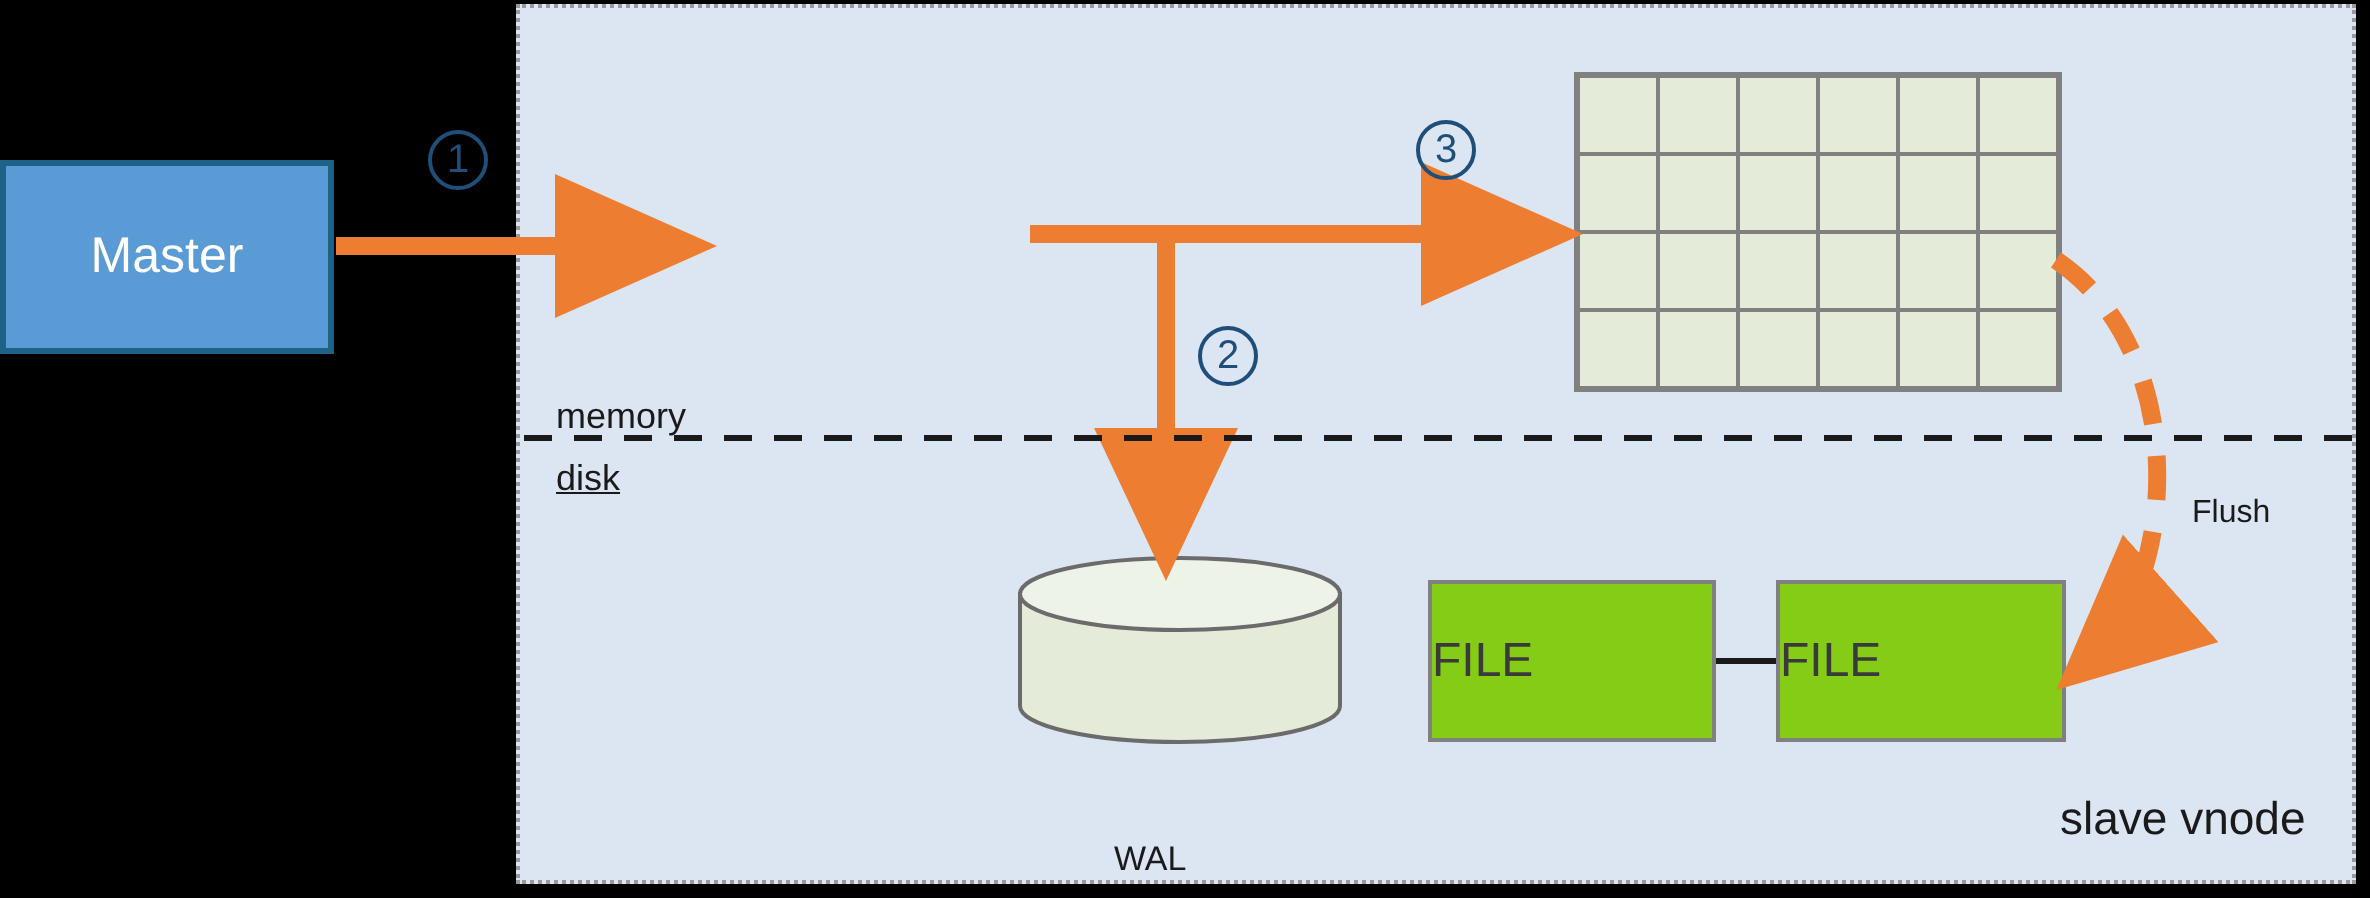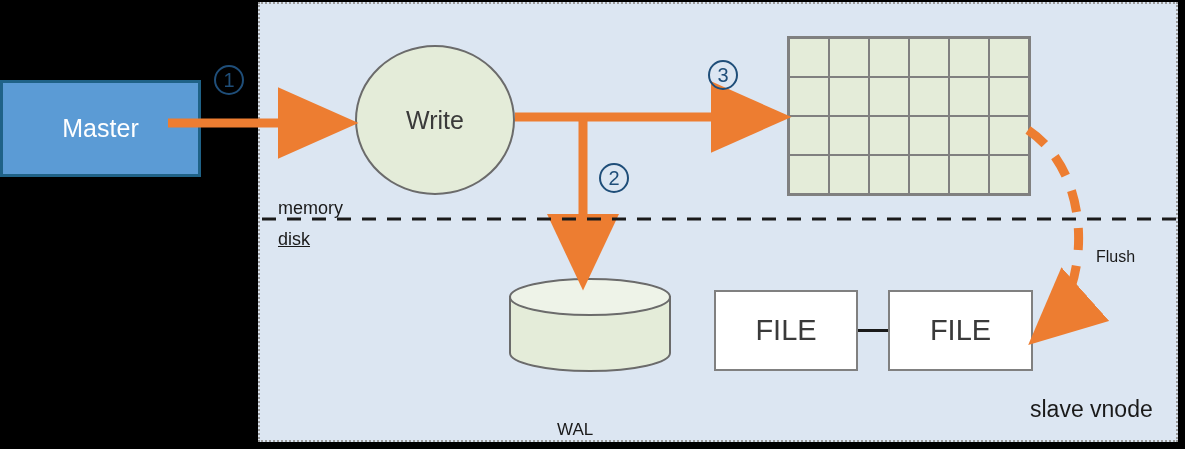--- a/index.html
+++ b/index.html
@@ -24,21 +24,21 @@
     height: 440px;
     background: #dce6f2;
     border: 2px dotted #9a9a9a;
     box-sizing: border-box;
   }
   
   #master-vnode {
     position: absolute;
     left: 0px;
     top: 80px;
-    width: 201px;
+    width: 167px;
     height: 97px;
     background: #5b9bd5;
     border: 3px solid #1f6287;
     box-sizing: border-box;
     display: flex;
     flex-direction: column;
     align-items: center;
     justify-content: center;
     color: #ffffff;
     font-size: 25px;
@@ -102,28 +102,27 @@
     position: absolute;
     left: 508px;
     top: 277px;
     width: 164px;
     height: 96px;
   }
 
   
   .file-box {
     position: absolute;
-    background: #ffffff;
+    background: #84cc16;
     border: 2px solid #808080;
     box-sizing: border-box;
     display: flex;
     align-items: center;
-    justify-content: center;
     color: #3a3a3a;
-    font-size: 29px;
+    font-size: 24px;
   }
   #file-box-1 { left: 714px; top: 290px; width: 144px; height: 81px; }
   #file-box-2 { left: 888px; top: 290px; width: 145px; height: 81px; }
   #file-link {
     position: absolute;
     left: 858px; top: 329px;
     width: 30px; height: 3px;
     background: #1a1a1a;
   }
 
@@ -158,23 +157,20 @@
 <body>
 
 <div id="canvas">
 
   <div id="panel"></div>
 
   <div id="master-vnode">
     <span>Master</span>
   </div>
 
-  <div id="write-node">
-    <span>Write</span>
-  </div>
 
   <div id="memtable-grid">
     <div class="cell"></div>
     <div class="cell"></div>
     <div class="cell"></div>
     <div class="cell"></div>
     <div class="cell"></div>
     <div class="cell"></div>
     <div class="cell"></div>
     <div class="cell"></div>

